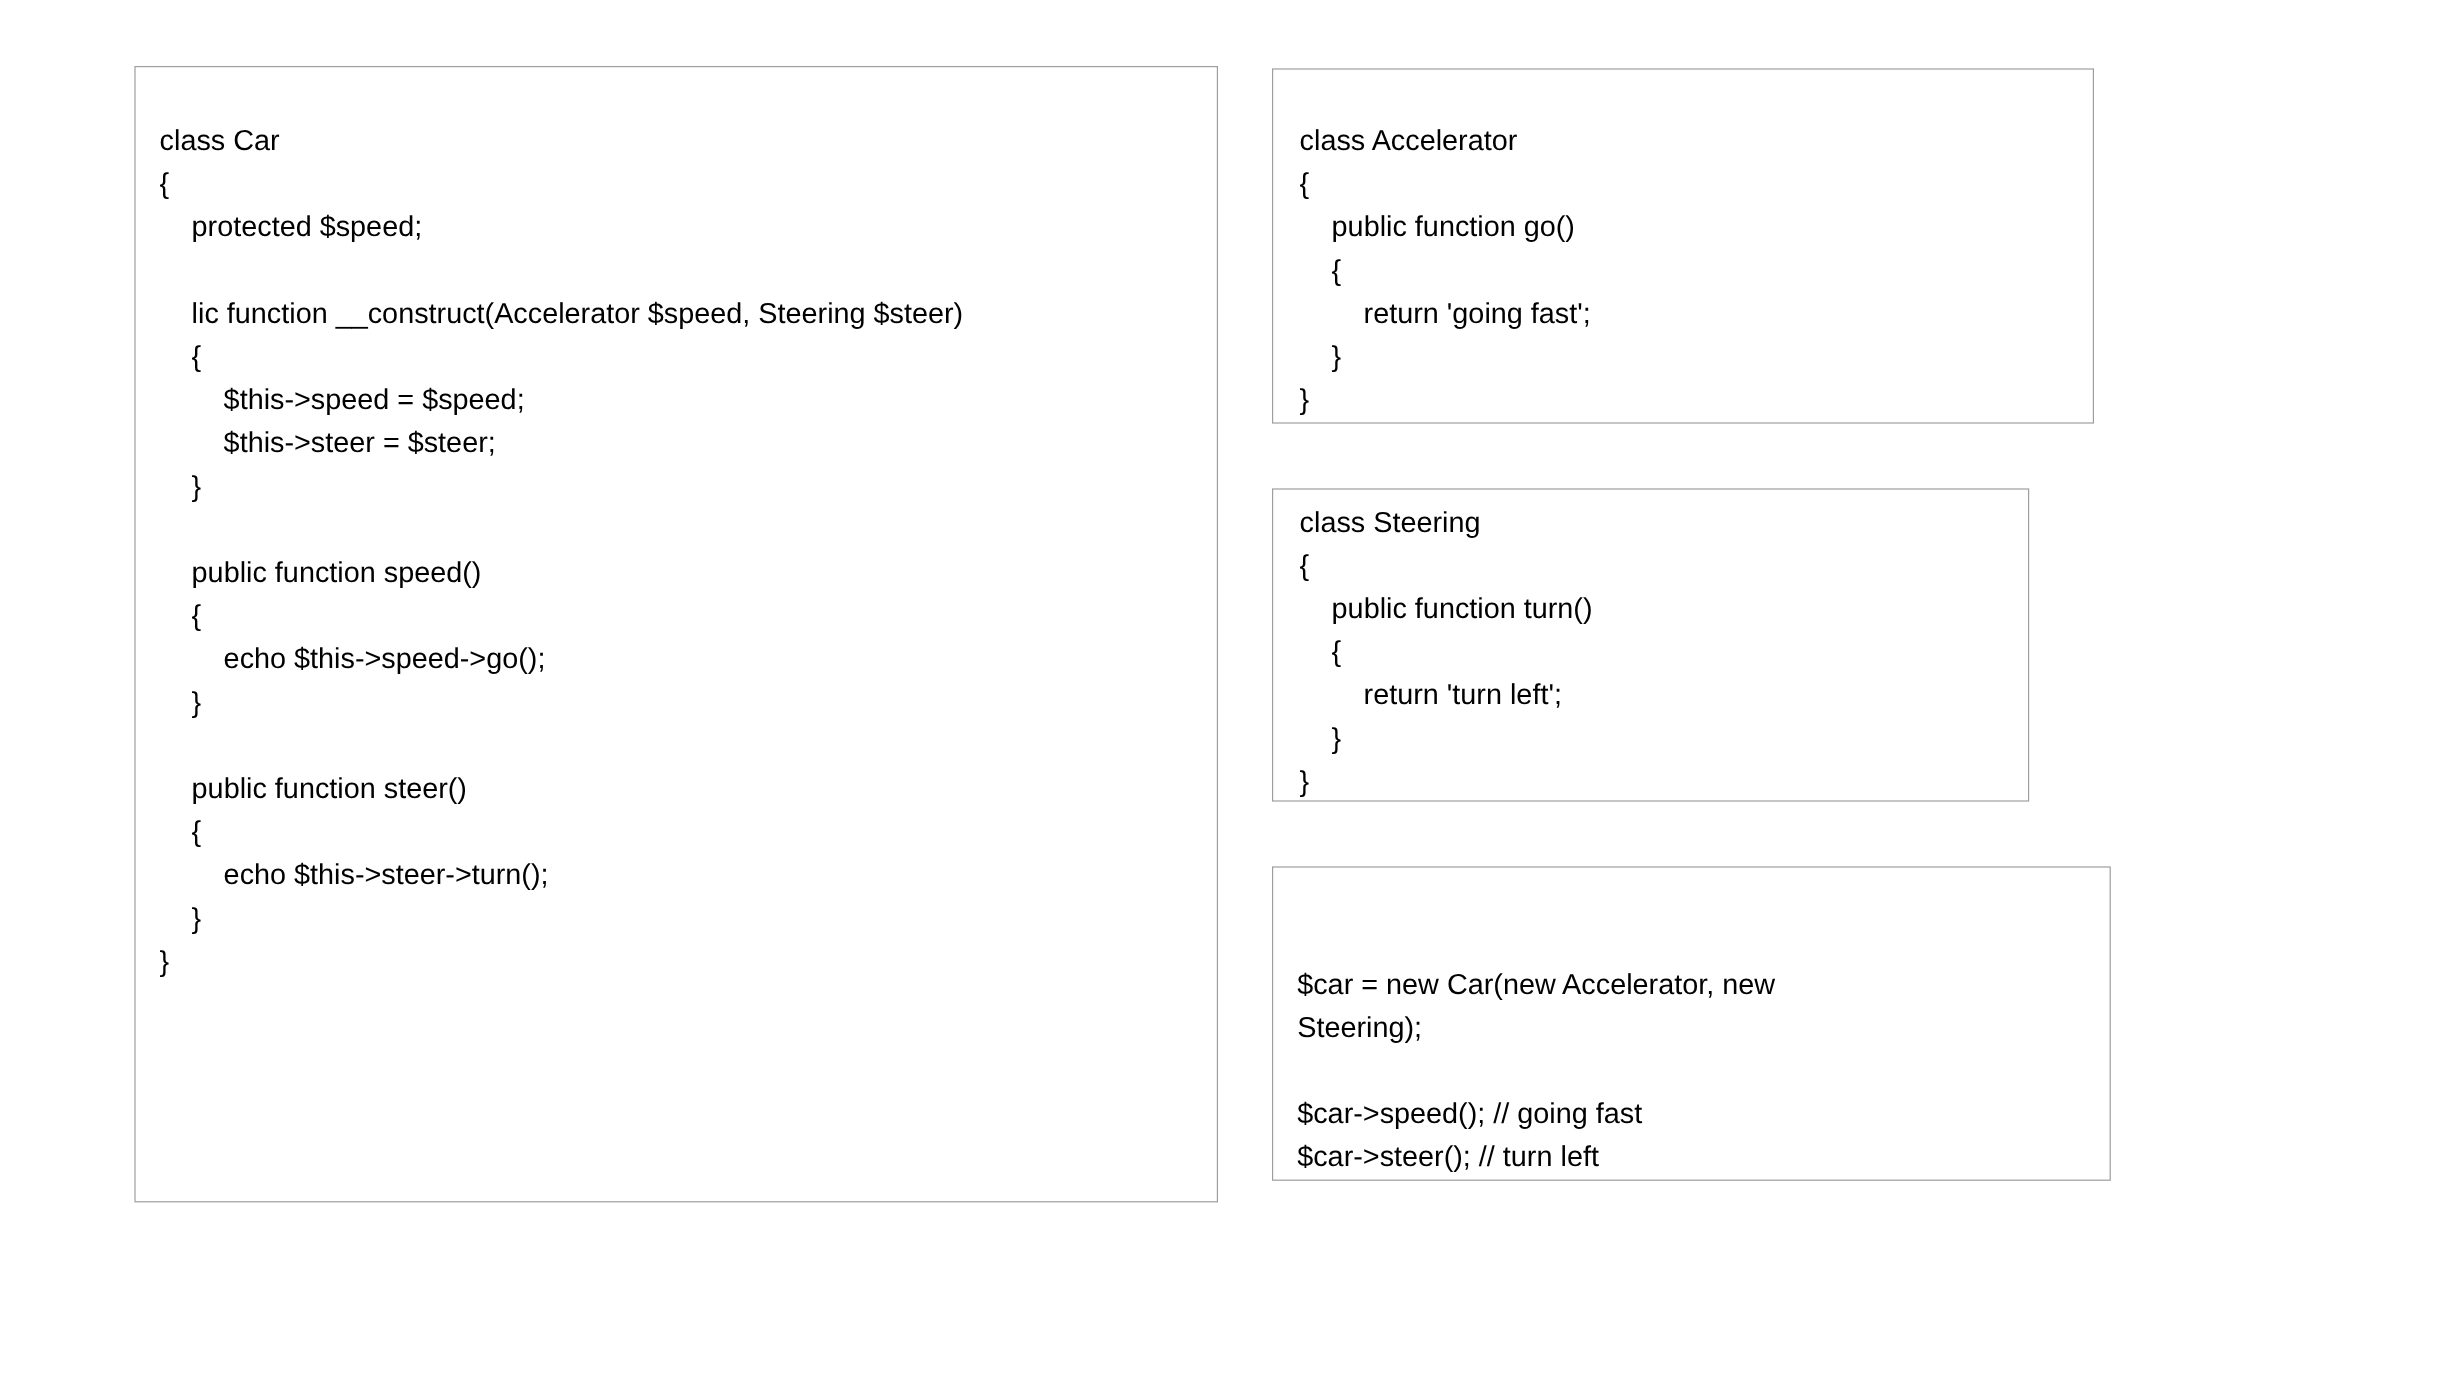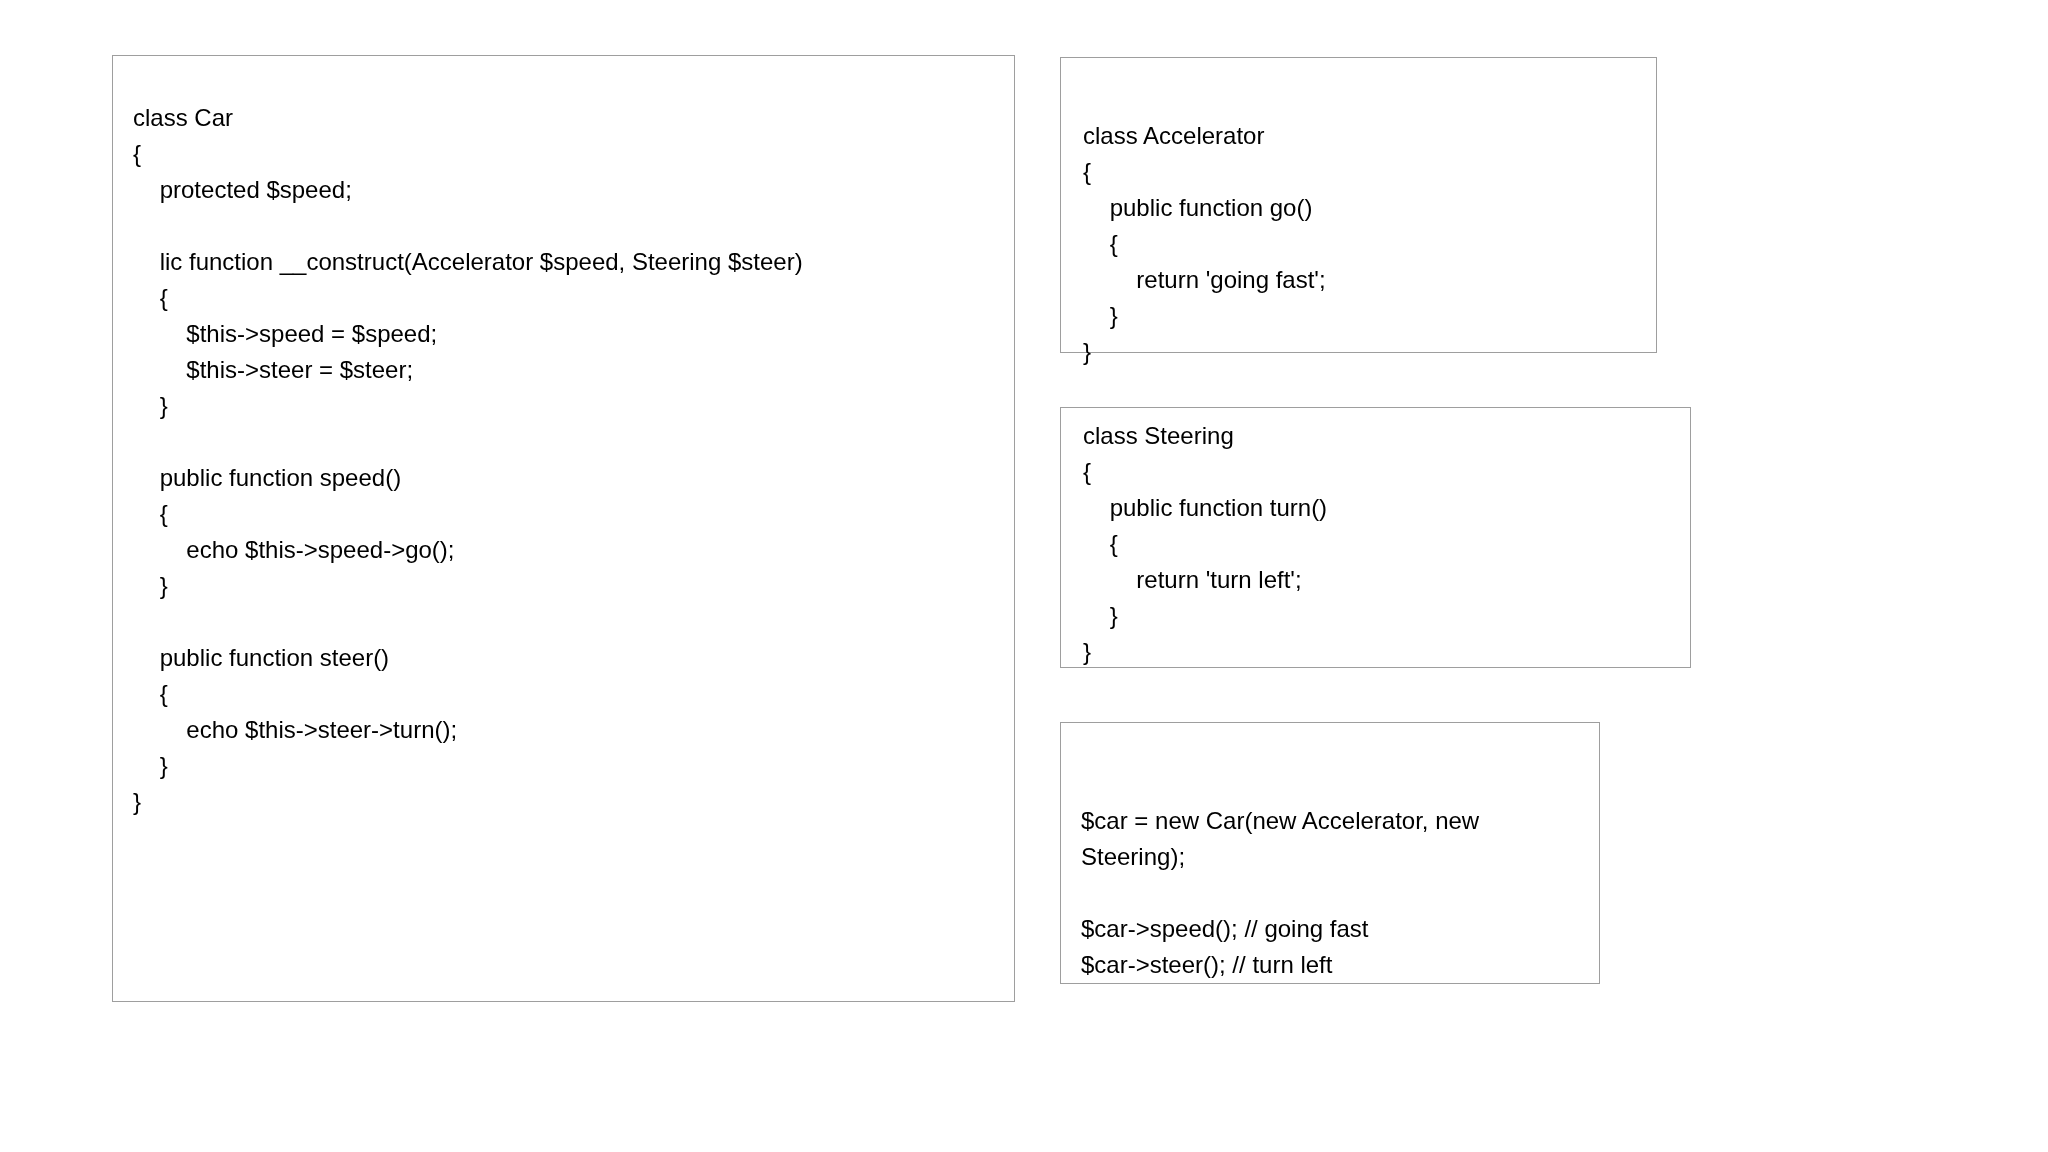--- a/index.html
+++ b/index.html
@@ -29,31 +29,31 @@
     color: #000000;
     white-space: pre;
   }
   #box-car {
     left: 112px; top: 55px;
     width: 903px; height: 947px;
     padding: 44px 0 0 20px;
   }
   #box-accelerator {
     left: 1060px; top: 57px;
-    width: 597px; height: 296px;
-    padding: 60px 0 0 22px;
+    width: 685px; height: 296px;
+    padding: 42px 0 0 22px;
   }
   #box-steering {
     left: 1060px; top: 407px;
     width: 631px; height: 261px;
     padding: 10px 10px 0 22px;
   }
   #box-usage {
     left: 1060px; top: 722px;
-    width: 540px; height: 262px;
+    width: 699px; height: 262px;
     padding: 80px 0 0 20px;
   }
 </style>
 </head>
 <body>
 
 <div id="canvas">
 
   <div id="box-car" class="code-box">
     <pre class="code-text">class Car

